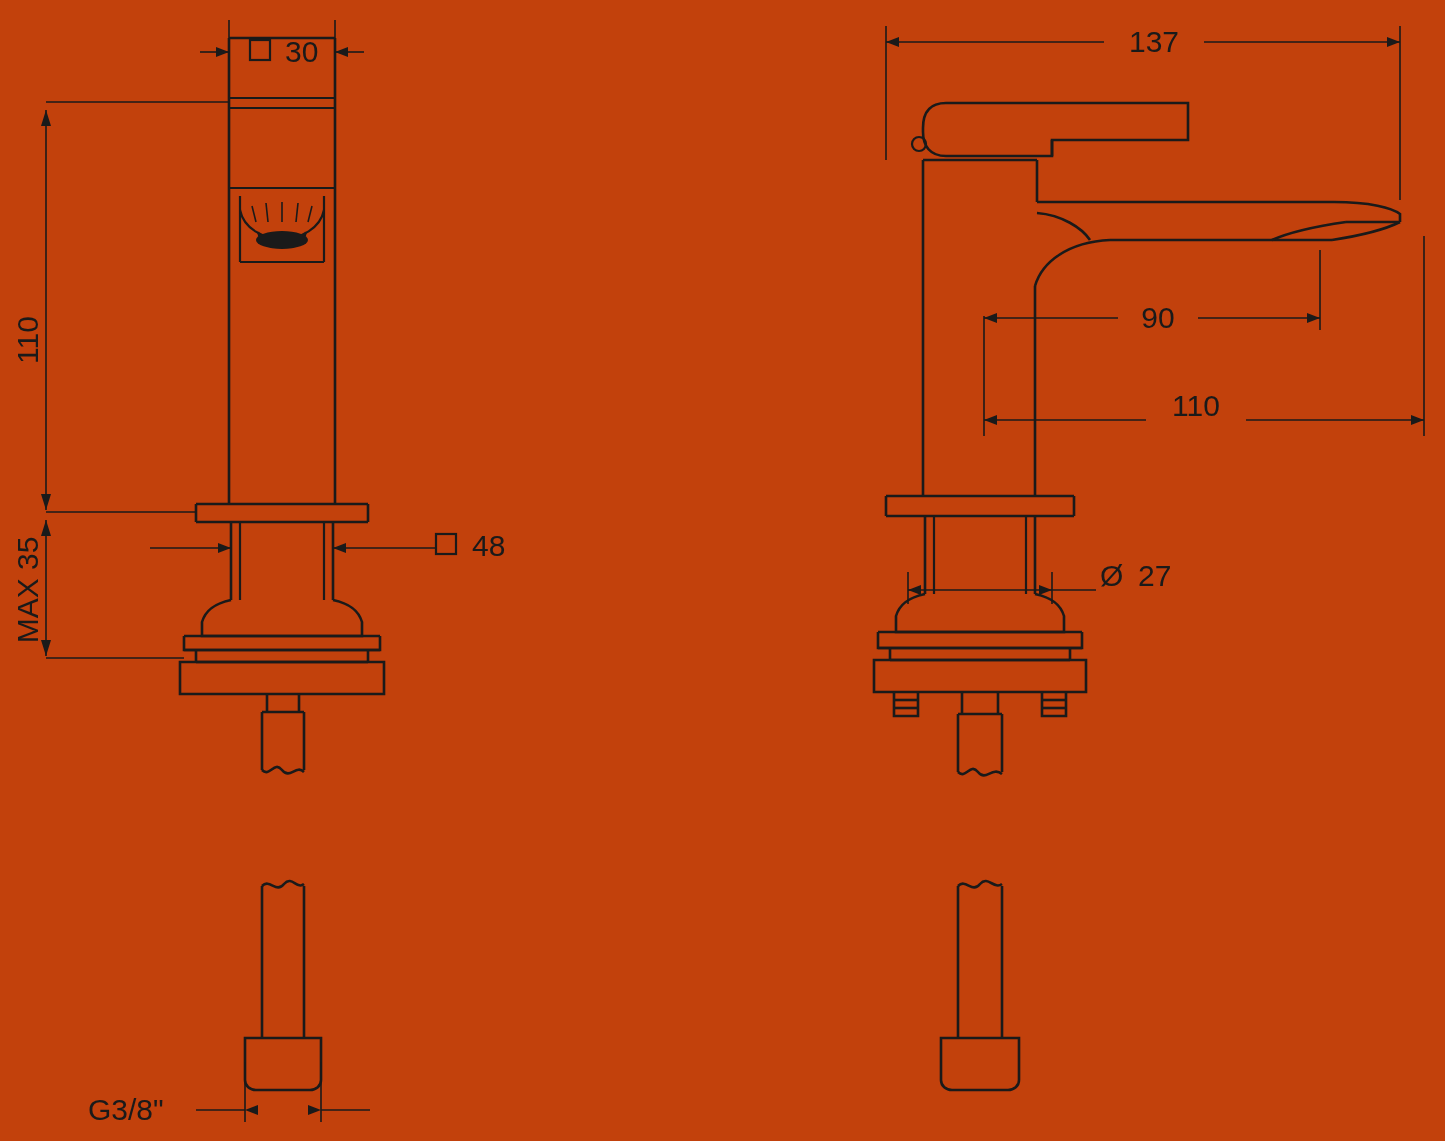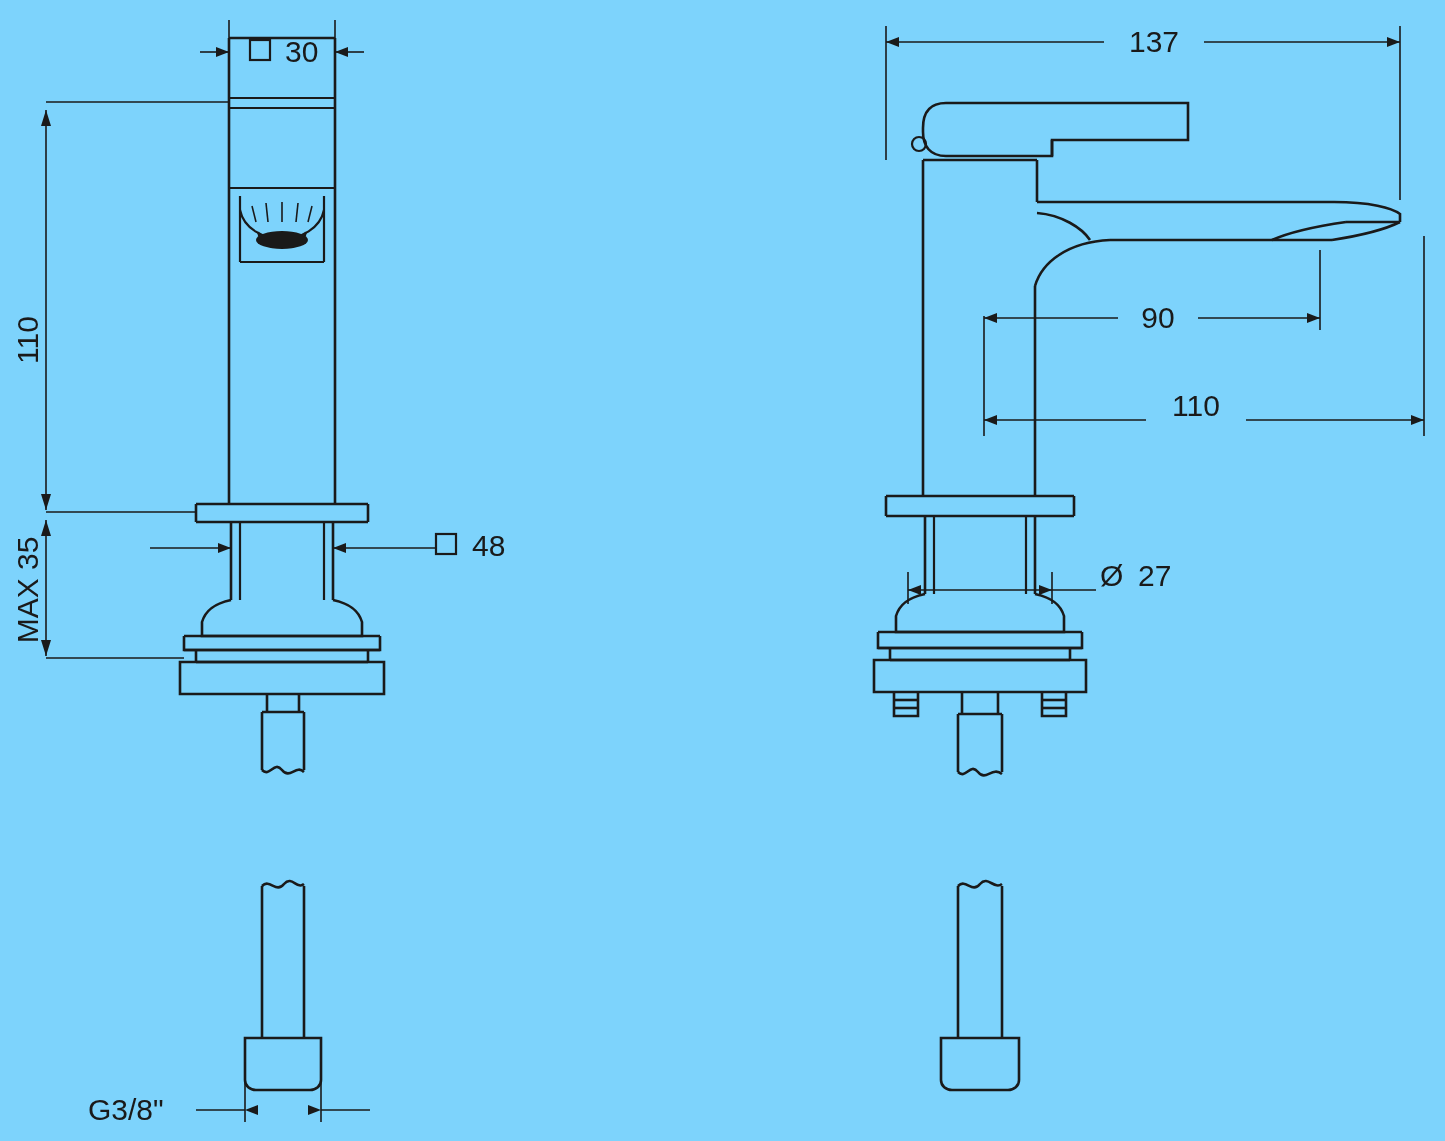--- a/index.html
+++ b/index.html
@@ -7,21 +7,21 @@
     padding: 0;
     background: #ffffff;
   }
   body {
     font-family: "Liberation Sans", sans-serif;
   }
   #sheet {
     position: relative;
     width: 1445px;
     height: 1141px;
-    background: #7dd3fc;
+    background: #c2410c;
     overflow: hidden;
   }
   #sheet svg {
     position: absolute;
     left: 0;
     top: 0;
   }
   .dimtext {
     font-family: "Liberation Sans", sans-serif;
     font-size: 30px;

